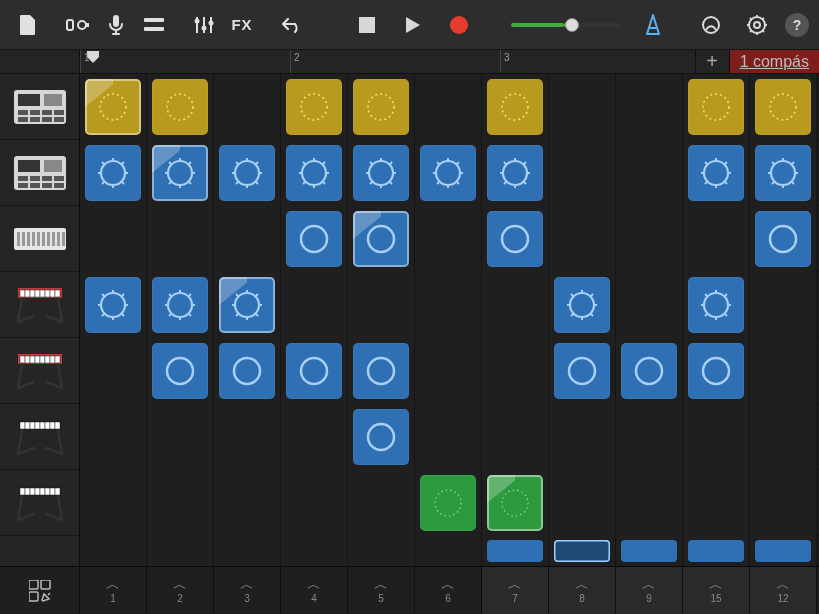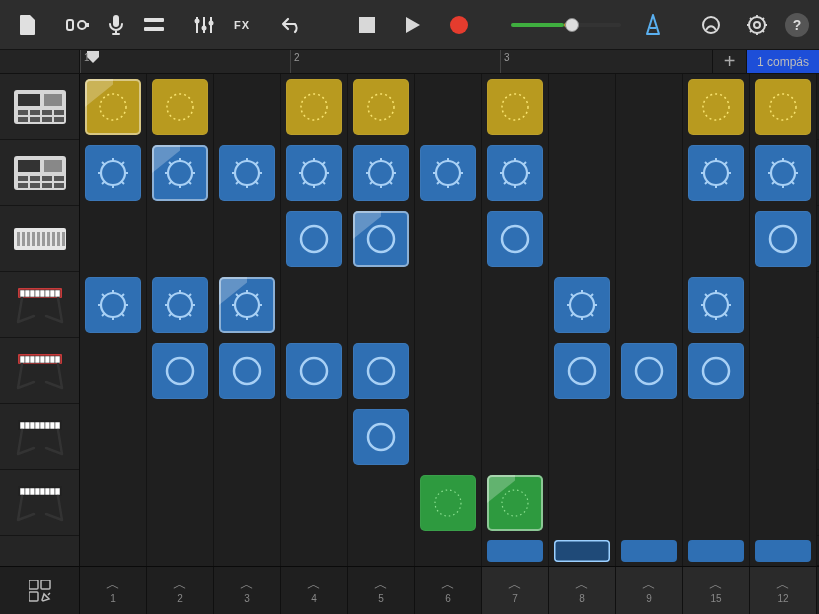--- a/index.html
+++ b/index.html
@@ -60,21 +60,21 @@
   .ruler .track-gutter { width: 80px; border-right: 1px solid #111;}
   .ruler .bars { flex:1; position:relative; }
   .ruler .bar-mark {
     position:absolute; top:0; bottom:0; font-size:10px; color:#999;
     border-left:1px solid #444; padding-left:3px; padding-top:2px;
   }
   .ruler .add-btn {
     width:34px; display:flex;align-items:center;justify-content:center; color:#aaa; font-size:20px;
     border-left:1px solid #111;
   }
-  .ruler .compas { font-size:12px; color:#bbb; padding:4px 10px; border-left:1px solid #111; background:#1d4ed8; display:flex;align-items:center;}
+  .ruler .compas { font-size:16px; color:#bbb; padding:4px 10px; border-left:1px solid #111; background:#7f1d1d; display:flex;align-items:center;text-decoration:underline;}
   .playhead { position:absolute; top:0; width:14px; height:100%; left:6px;}
   .playhead svg { width:14px; height:14px; }
   
   
   .main {
     display:flex;
     height: calc(614px - 50px - 24px - 48px);
     background:#1b1b1b;
   }
   .track-headers {
@@ -204,21 +204,21 @@
   </div>
   <div class="tool-group">
     <div class="tool-btn">
       <svg width="22" height="20" viewBox="0 0 22 20">
           <path d="M4 2v16M11 2v16M18 2v16" stroke="#e0e0e0" stroke-width="2"></path>
           <circle cx="4" cy="6" r="2.5" fill="#e0e0e0"></circle>
           <circle cx="11" cy="13" r="2.5" fill="#e0e0e0"></circle>
           <circle cx="18" cy="8" r="2.5" fill="#e0e0e0"></circle>
         </svg>
     </div>
-    <div class="tool-btn" style="font-size:11px;font-weight:600;letter-spacing:1px;">FX</div>
+    <div class="tool-btn" style="font-size:15px;font-weight:600;letter-spacing:1px;">FX</div>
   </div>
   <div class="tool-group">
     <div class="tool-btn">
       <svg width="22" height="18" viewBox="0 0 22 18">
           <path d="M7 3L2 8l5 5M2 8h12a6 6 0 0 1 0 8" fill="none" stroke="#e0e0e0" stroke-width="2.2" stroke-linecap="round" stroke-linejoin="round"></path>
         </svg>
     </div>
   </div>
 
   <div class="spacer"></div>

